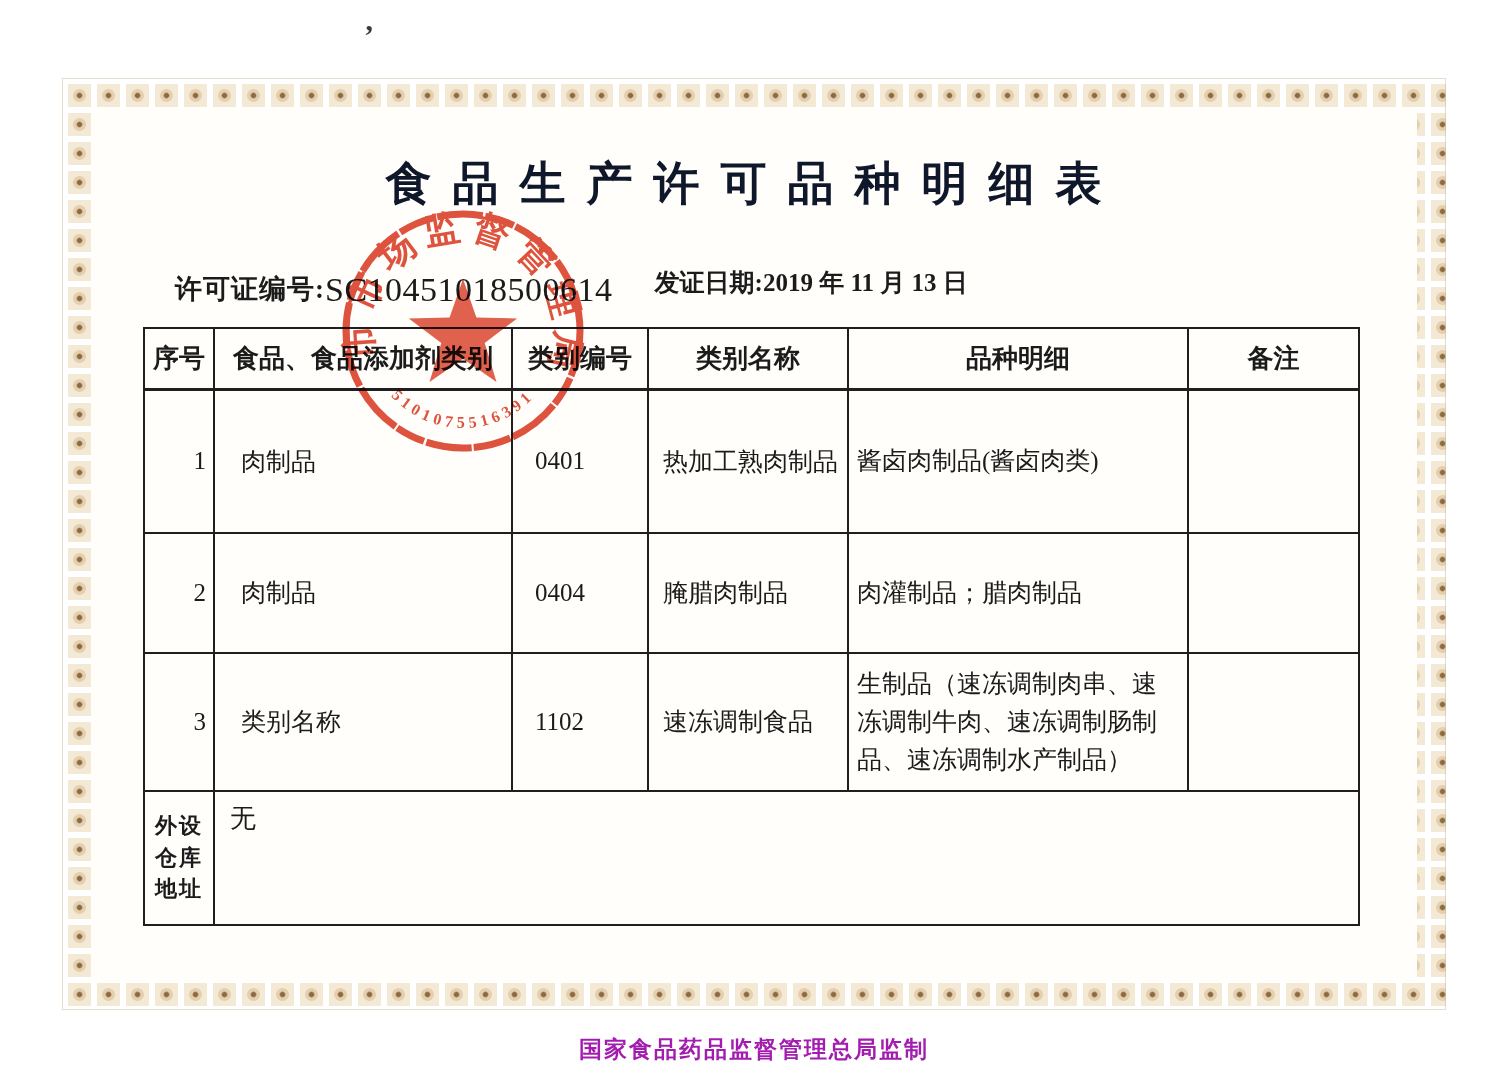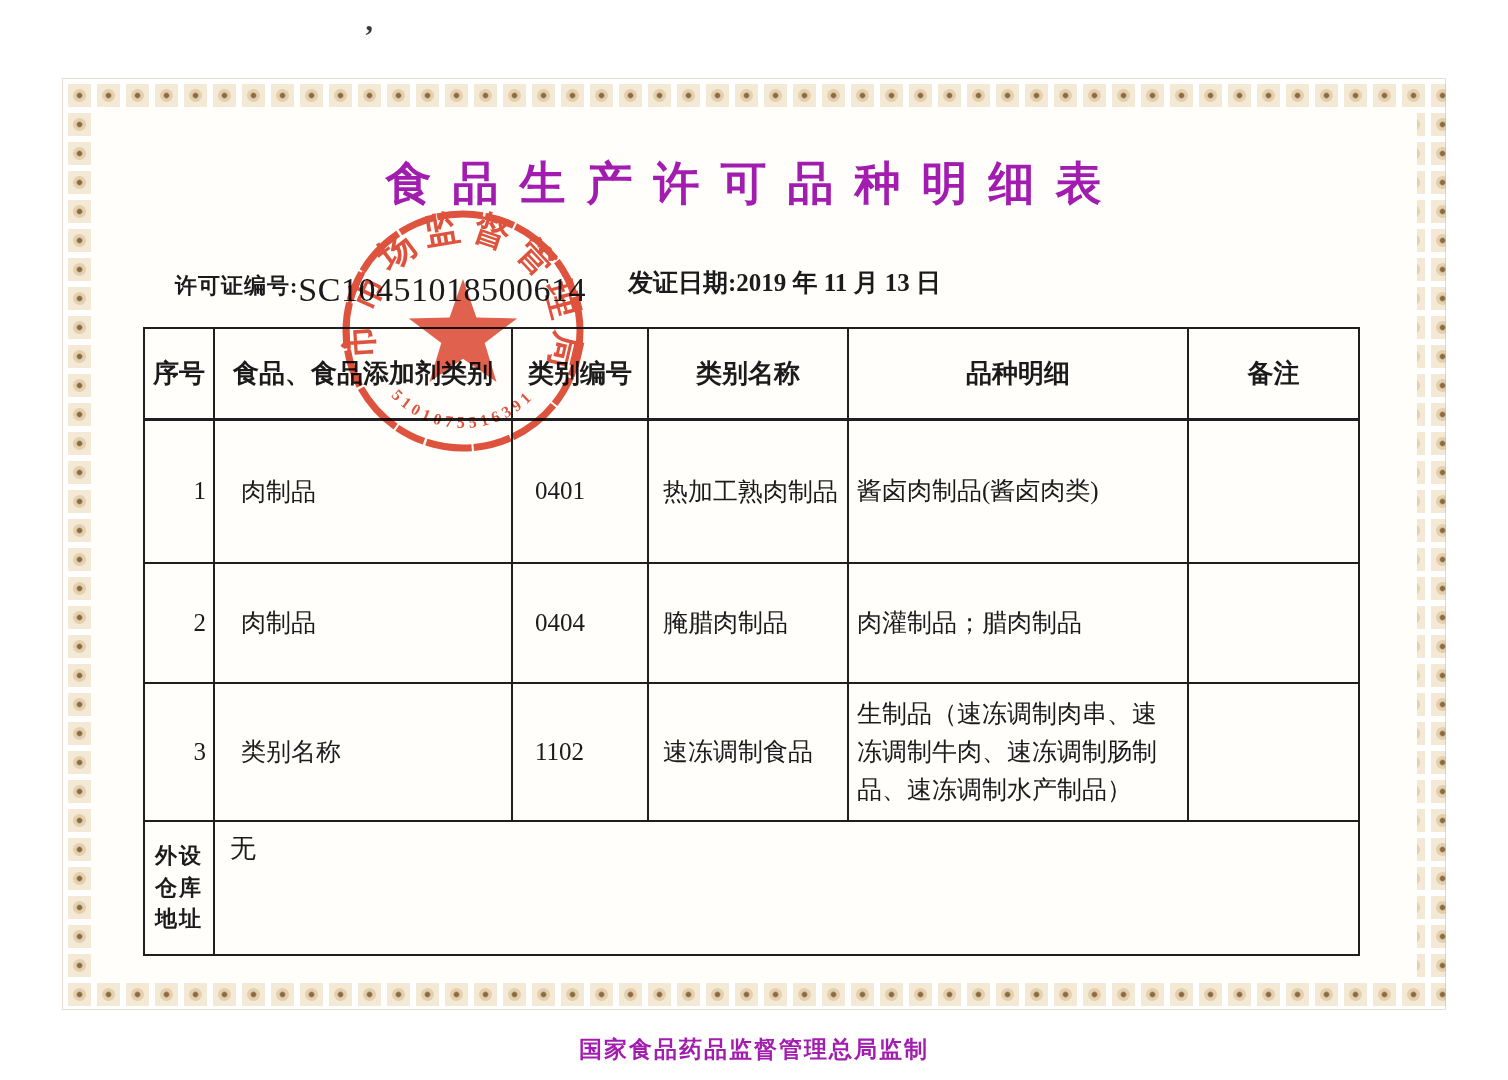--- a/index.html
+++ b/index.html
@@ -24,41 +24,41 @@
       repeating-linear-gradient(to bottom, #ffffff 0 6px, rgba(0,0,0,0) 6px 29px);
     background-size:29px 29px,29px 29px,29px 29px,29px 29px;
     background-position:3px 3px,3px 3px,0 0,0 0;
     box-shadow:0 0 0 1px rgba(180,160,120,.35) inset;
   }
   .frame-inner{position:absolute;inset:29px;background:#fffefb;}
 
   .title{
     position:absolute;left:0;right:0;top:46px;margin:0;
     text-align:center;font-size:46px;font-weight:bold;
-    letter-spacing:21px;color:#a21caf;white-space:nowrap;
+    letter-spacing:21px;color:#0f172a;white-space:nowrap;
   }
 
   .license{
     position:absolute;left:84px;top:156px;
     display:flex;align-items:flex-start;white-space:pre;
   }
-  .license .lbl{font-size:22px;font-weight:bold;margin-top:8px;letter-spacing:1px;}
+  .license .lbl{font-size:27px;font-weight:bold;margin-top:8px;letter-spacing:1px;}
   .license .num{font-size:34px;margin-top:8px;letter-spacing:.5px;}
   .license .issue{font-size:25px;font-weight:bold;margin-left:42px;margin-top:3px;}
   .license .valid{font-size:25px;font-weight:bold;margin-left:24px;margin-top:3px;}
 
   table.lic{
     position:absolute;left:52px;top:220px;width:1215px;
     border-collapse:collapse;table-layout:fixed;z-index:1;
     background:transparent;
   }
   table.lic th,table.lic td{border:2px solid #1f1f1f;overflow:hidden;}
   table.lic thead th{
     height:59px;font-size:26px;font-weight:bold;text-align:center;
-    border-bottom-width:3px;padding:15px 2px;
+    border-bottom-width:3px;padding:0 2px;
   }
   tr.r1{height:143px;}
   tr.r2{height:120px;}
   tr.r3{height:138px;}
   tr.wh{height:134px;}
   td.seq{font-size:25px;text-align:right;padding-right:7px;}
   td.cat{font-size:25px;padding-left:26px;}
   td.code{font-size:25px;padding-left:22px;font-family:"Liberation Serif",serif;}
   td.name{font-size:25px;padding-left:14px;}
   td.detail{font-size:25px;padding:6px 6px 6px 8px;line-height:1.52;}

